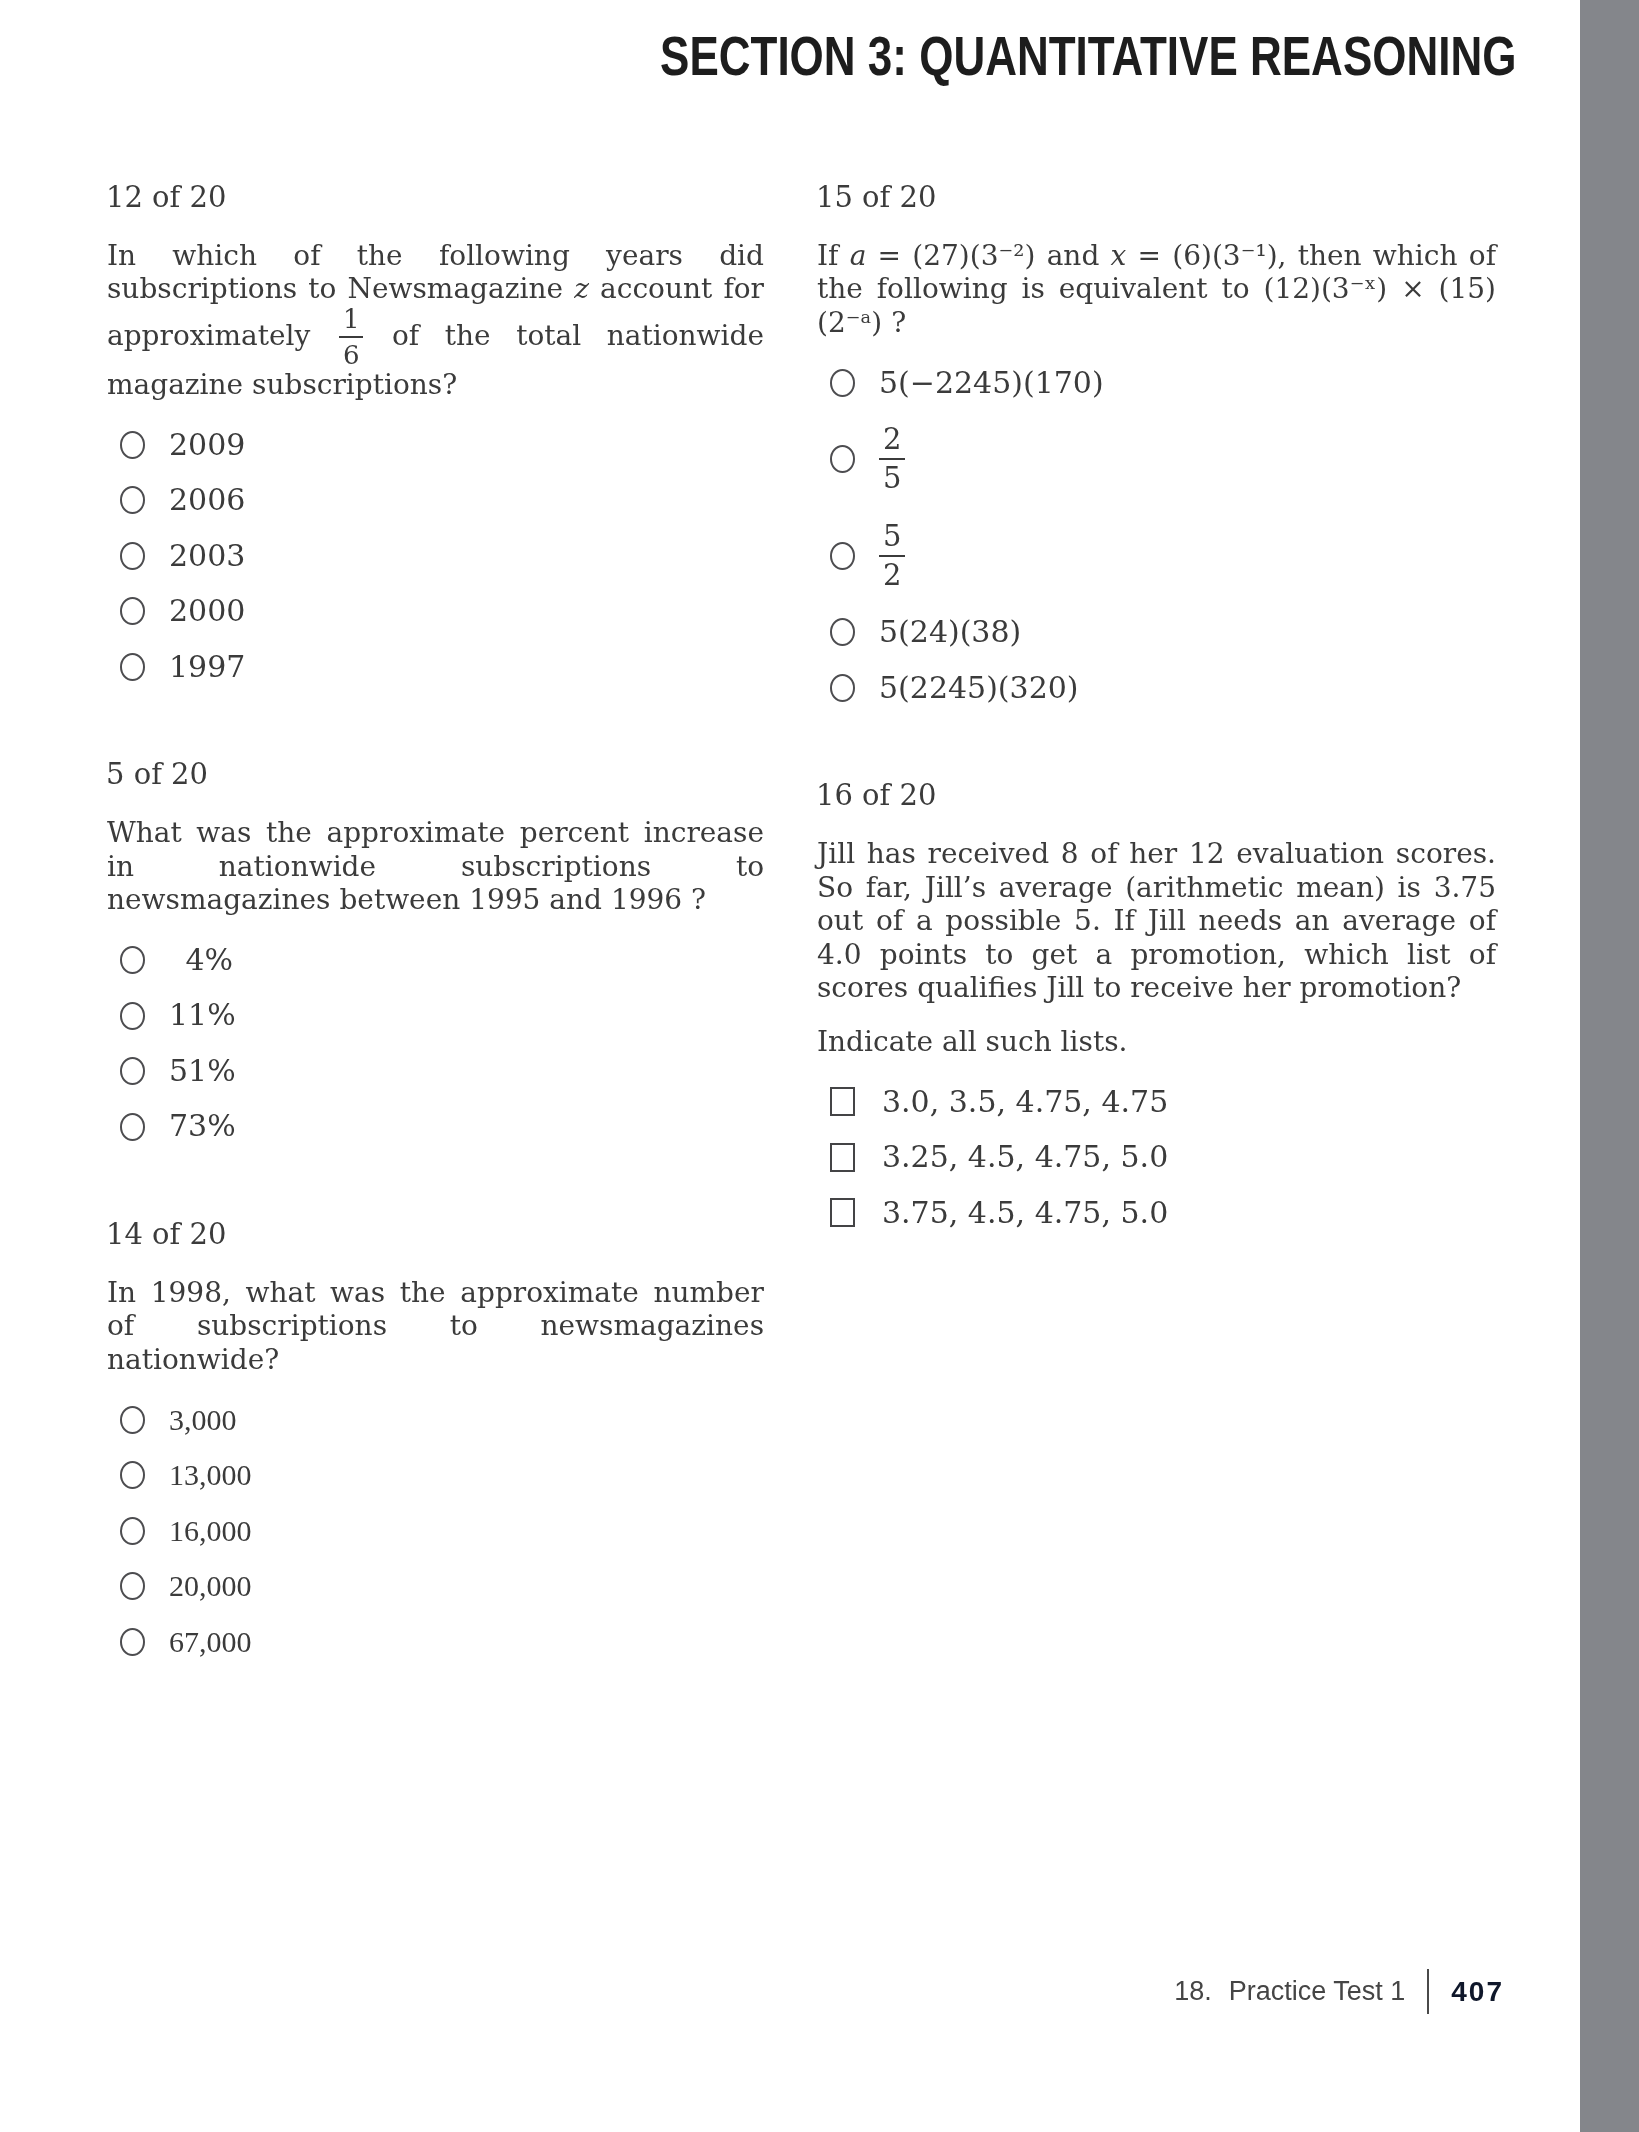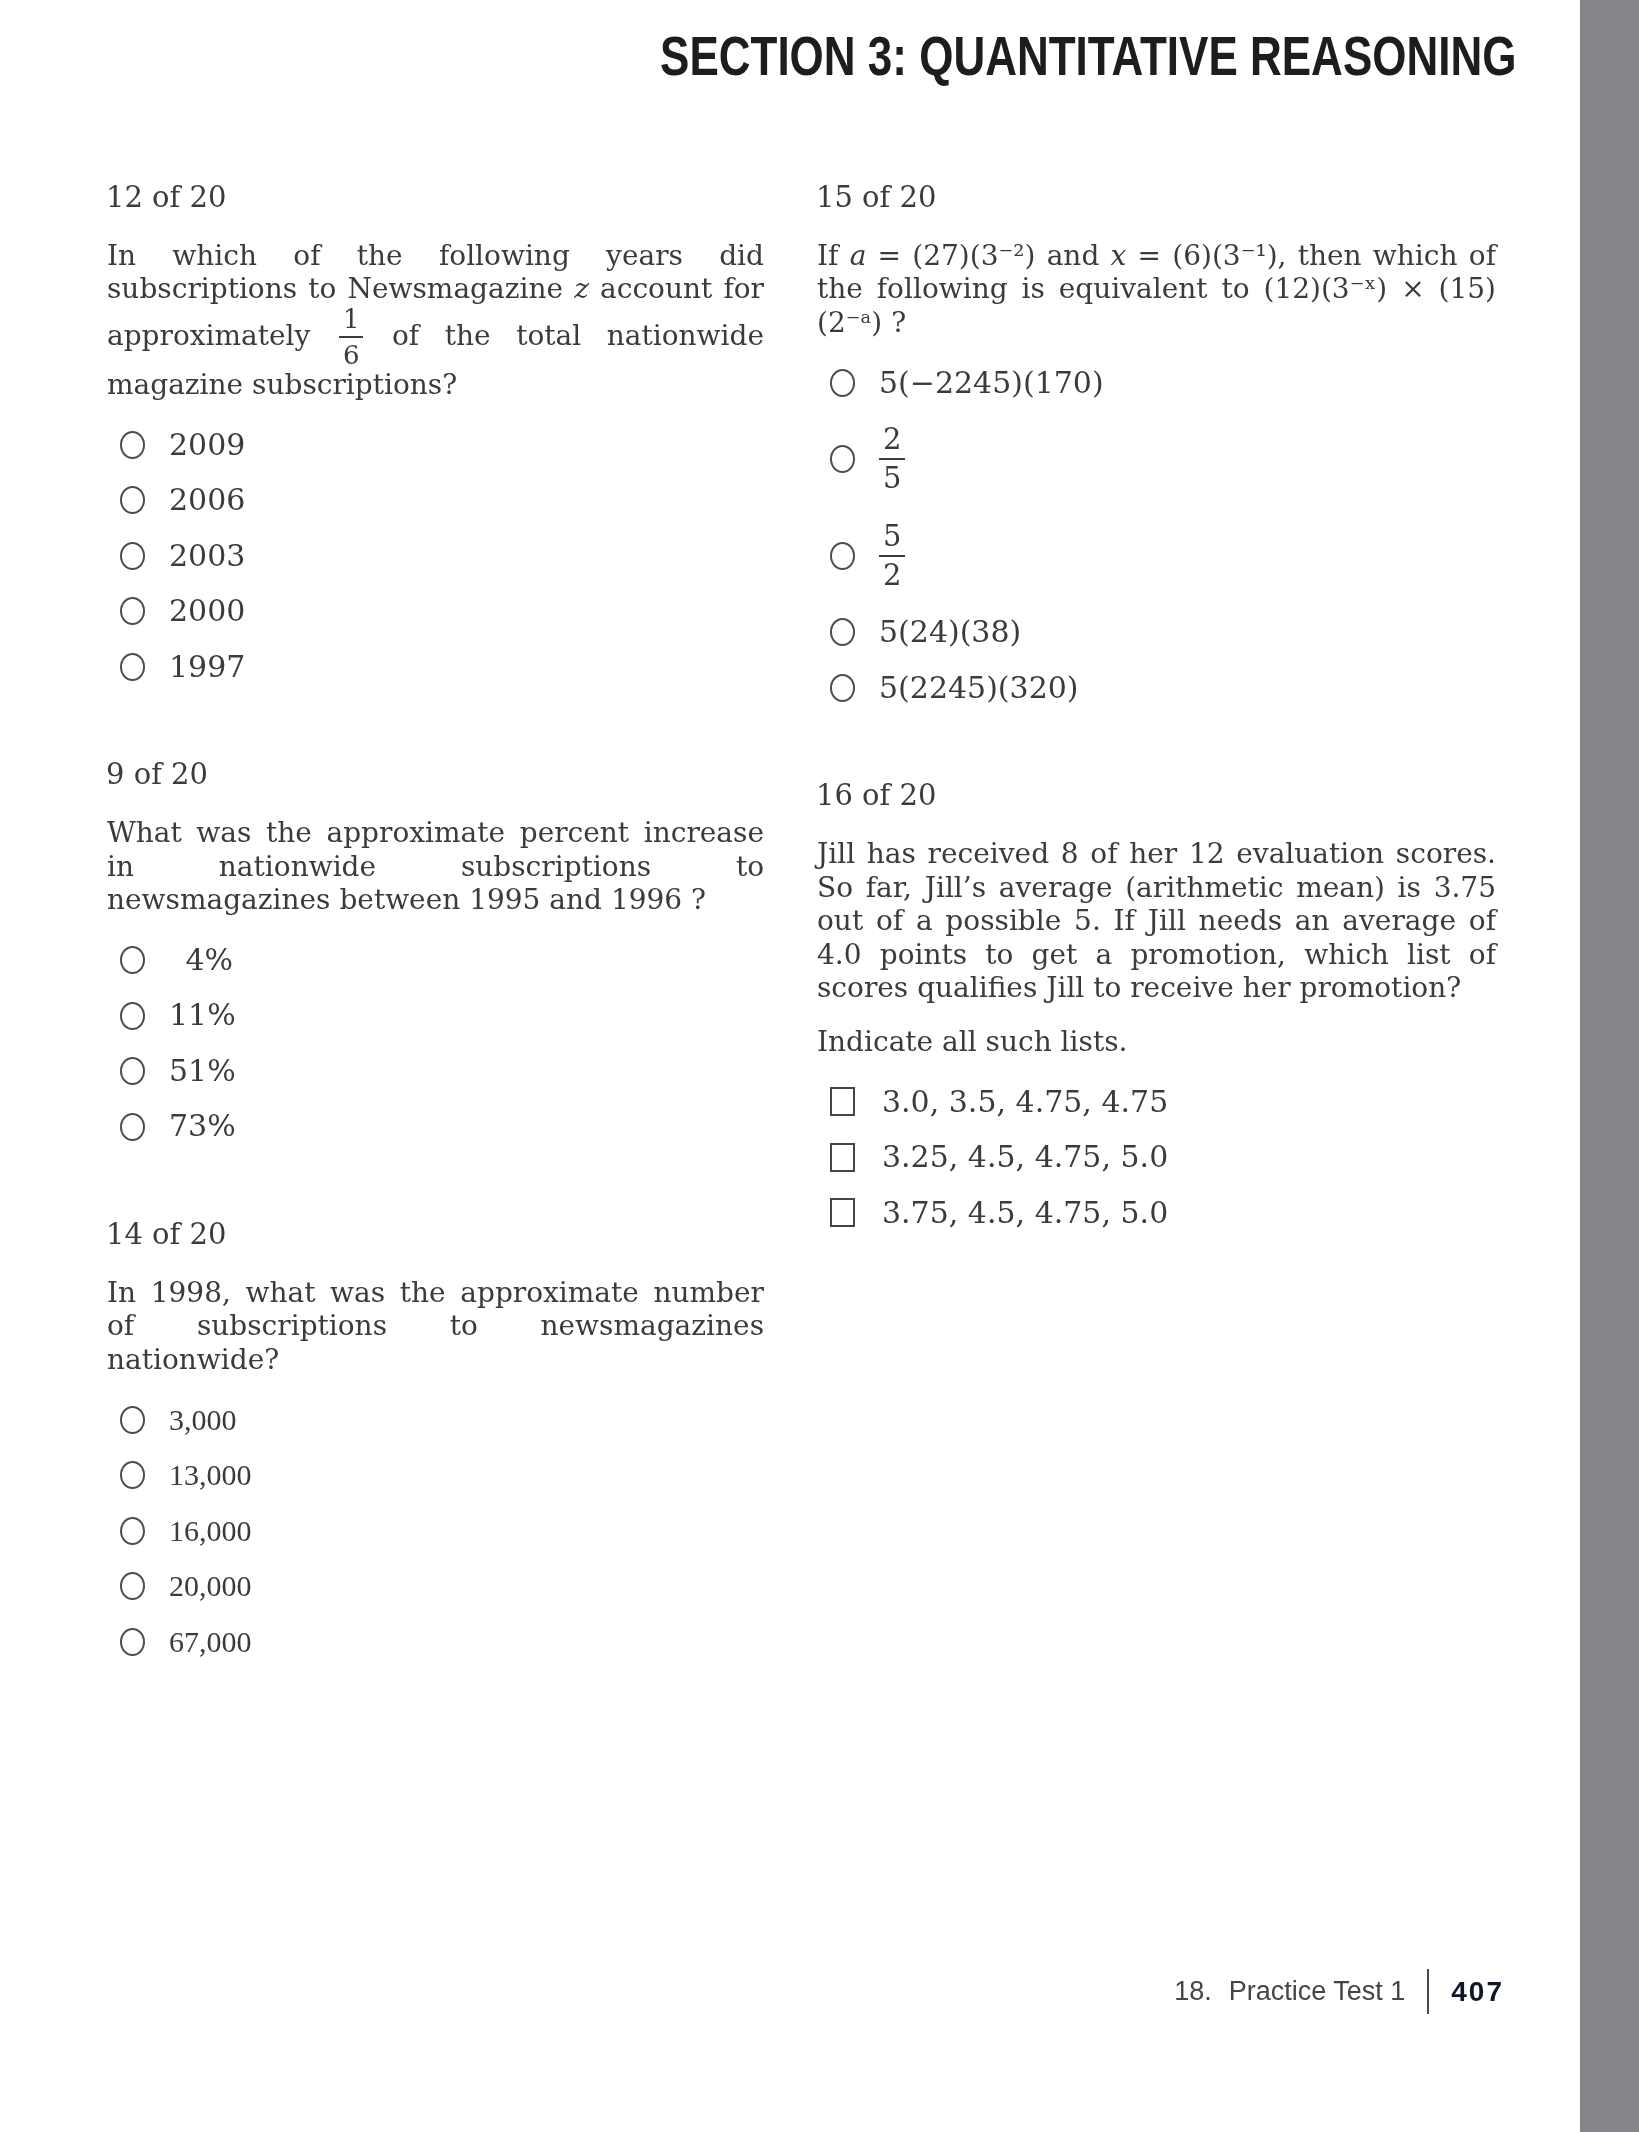--- a/index.html
+++ b/index.html
@@ -87,21 +87,21 @@
             <span class="opt-label">2000</span>
           </div>
           <div class="opt">
             <span class="radio"></span>
             <span class="opt-label">1997</span>
           </div>
         </div>
       </div>
 
       <div class="question">
-        <div class="qheader">9 of 20</div>
+        <div class="qheader">5 of 20</div>
         <p class="qtext">What was the approximate percent increase in nationwide subscriptions to newsmagazines between 1995 and 1996 ?</p>
         <div class="opts">
           <div class="opt">
             <span class="radio"></span>
             <span class="opt-label w2">4%</span>
           </div>
           <div class="opt">
             <span class="radio"></span>
             <span class="opt-label w2">11%</span>
           </div>

